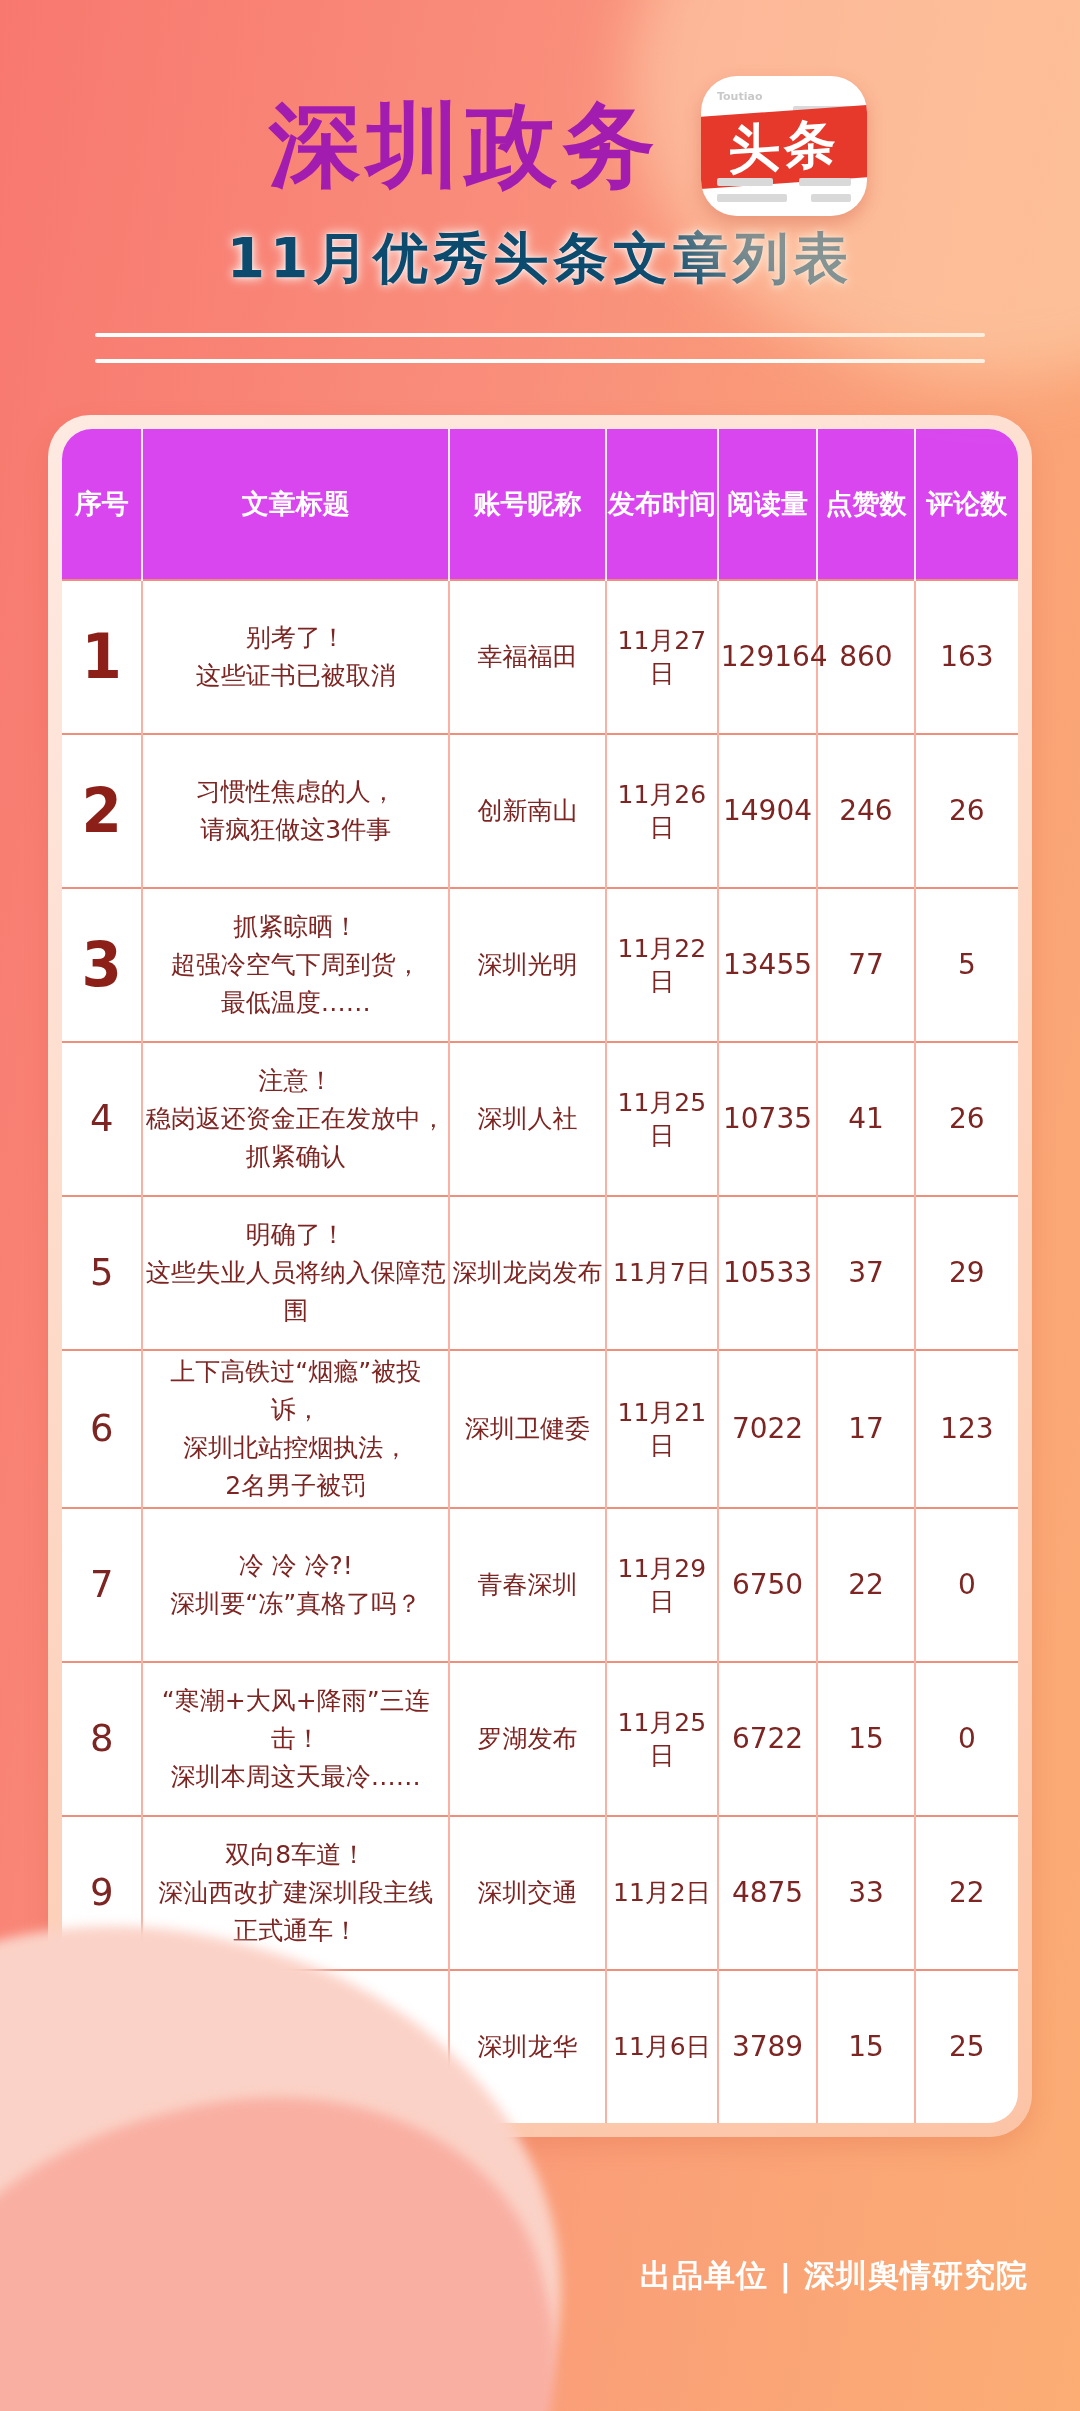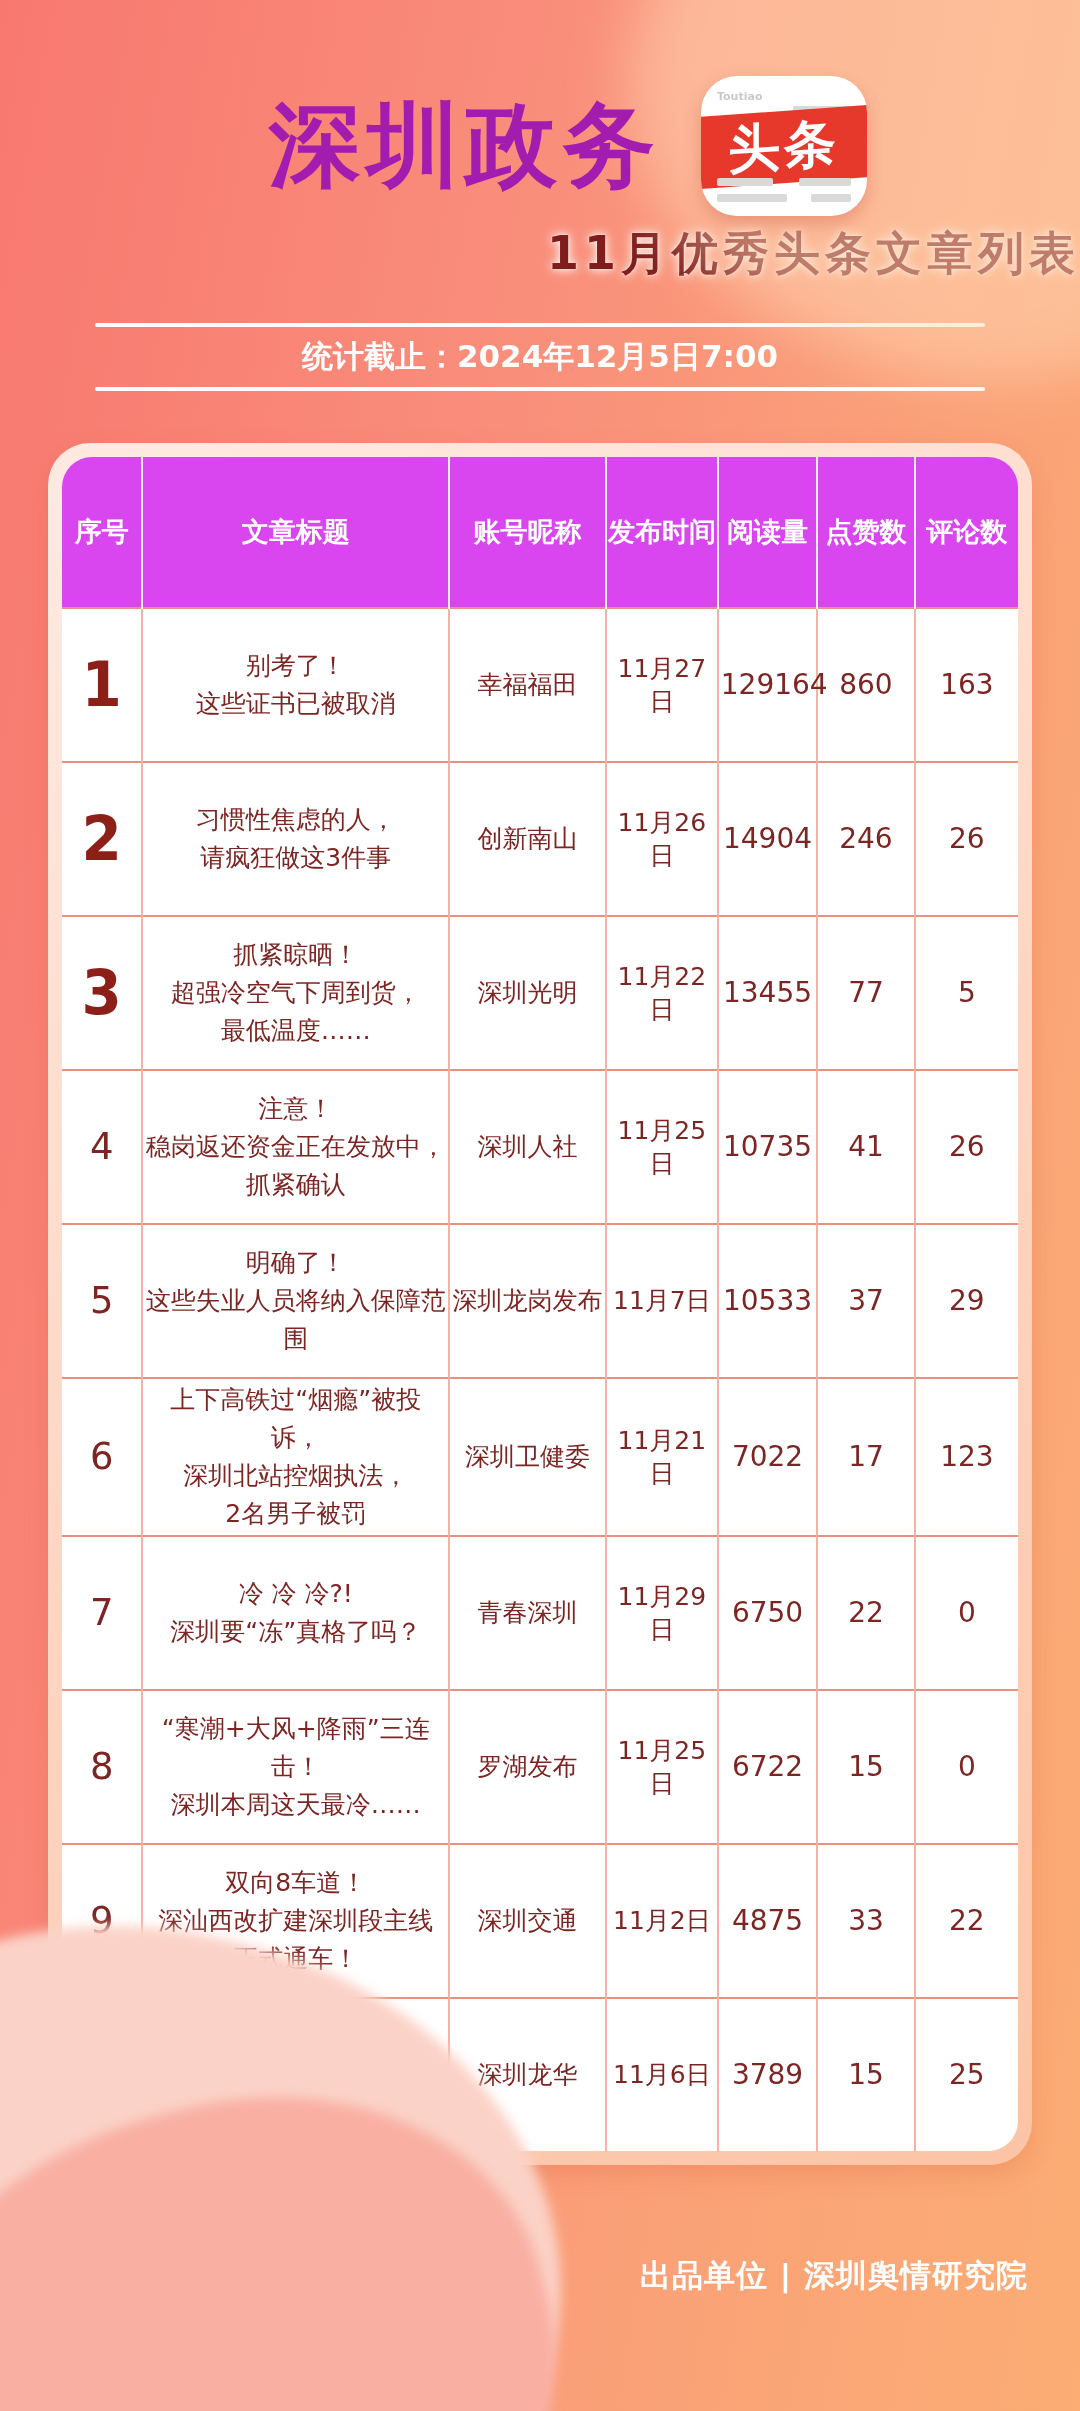--- a/index.html
+++ b/index.html
@@ -27,21 +27,21 @@
     box-shadow:0 8px 18px rgba(190,55,35,.28);overflow:hidden;flex:0 0 auto;}
   .logo-small{position:absolute;top:14px;left:16px;font-size:11px;color:#c9c9c9;font-weight:700;}
   .logo-lines{position:absolute;left:16px;right:16px;display:flex;flex-direction:column;gap:8px;}
   .logo-lines.top{top:14px;align-items:flex-end;}
   .logo-lines.bottom{bottom:14px;}
   .logo-lines .lrow{display:flex;justify-content:space-between;width:100%;}
   .logo-lines .bar{height:8px;background:#d9d9d9;border-radius:2px;display:block;}
   .logo-band{position:absolute;left:-14px;right:-14px;top:35px;height:72px;background:#e7392b;
     transform:rotate(-4deg);display:flex;align-items:center;justify-content:center;}
   .logo-band span{font-size:52px;font-weight:900;color:#fff;letter-spacing:4px;transform:skewX(-4deg);}
-  .subtitle{margin-top:12px;text-align:right;font-size:46px;font-weight:900;color:#7f1d1d;
+  .subtitle{margin-top:12px;text-align:center;font-size:55px;font-weight:900;color:#0c4a6e;
     letter-spacing:5px;line-height:1.1;
     text-shadow:0 0 2px #fff,0 0 8px rgba(255,255,255,.85),0 0 14px rgba(255,255,255,.55);}
   
   .info{width:890px;margin:44px auto 0;text-align:center;}
   .rule{height:4px;background:#fff;border-radius:2px;}
   .info-lines{padding:10px 0 12px;color:#fff;font-weight:700;font-size:31px;line-height:38px;}
   
   .card{width:984px;margin:52px auto 0;border-radius:42px;padding:14px;box-sizing:border-box;
     background:linear-gradient(150deg,#feeae2 0%,#fdd4bf 55%,#fcc4a6 100%);
     box-shadow:0 10px 24px rgba(205,70,45,.18);}
@@ -91,21 +91,20 @@
         </span>
     </div>
   </div>
 </div>
 
 <div class="subtitle">11月优秀头条文章列表</div>
 
 <div class="info">
   <div class="rule"></div>
   <div class="info-lines">
-    <div>统计截止：2024年12月5日7:00</div>
   </div>
   <div class="rule"></div>
 </div>
 
 <div class="card">
   <div class="table-wrap">
     <table>
       <colgroup>
         <col style="width:8.4%">
           <col style="width:32.1%">

